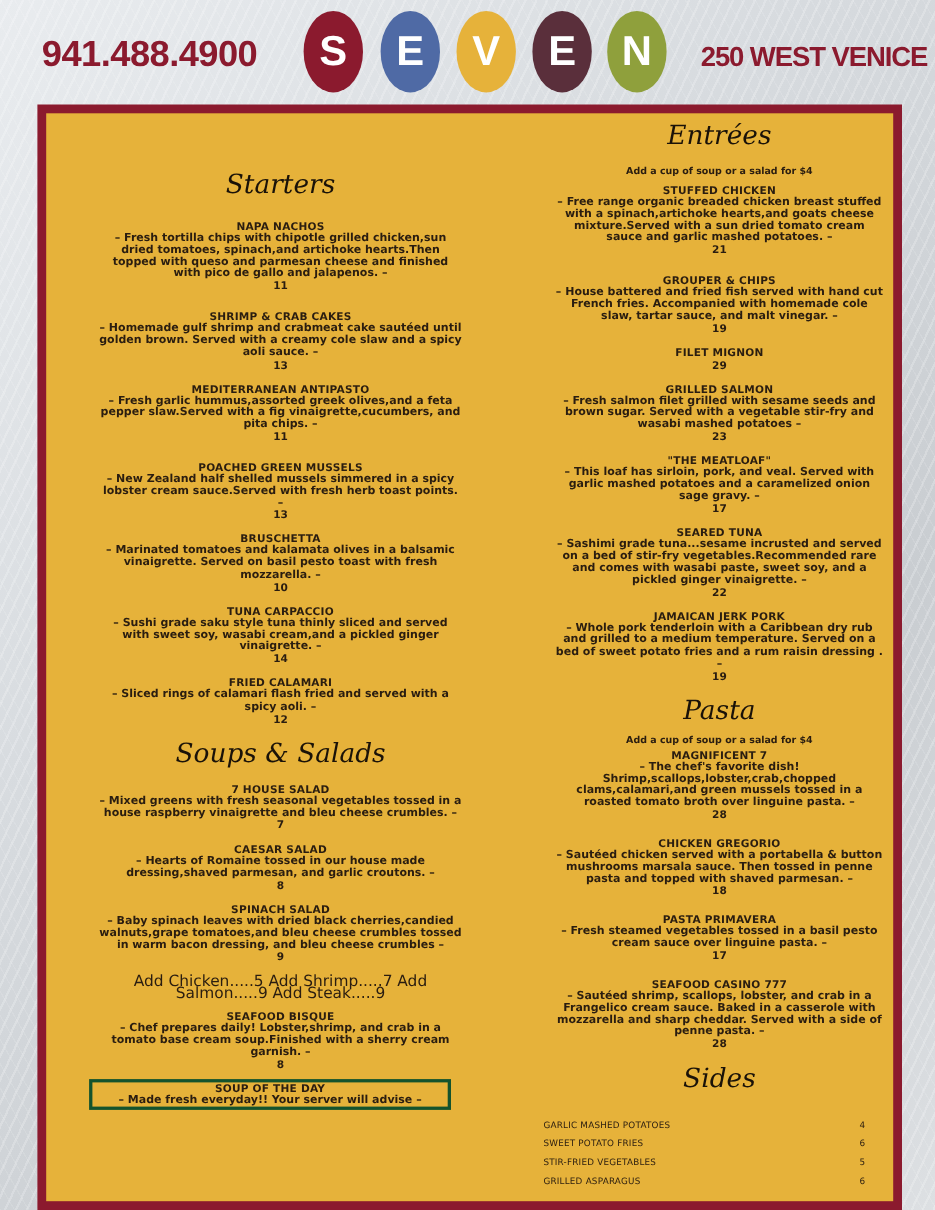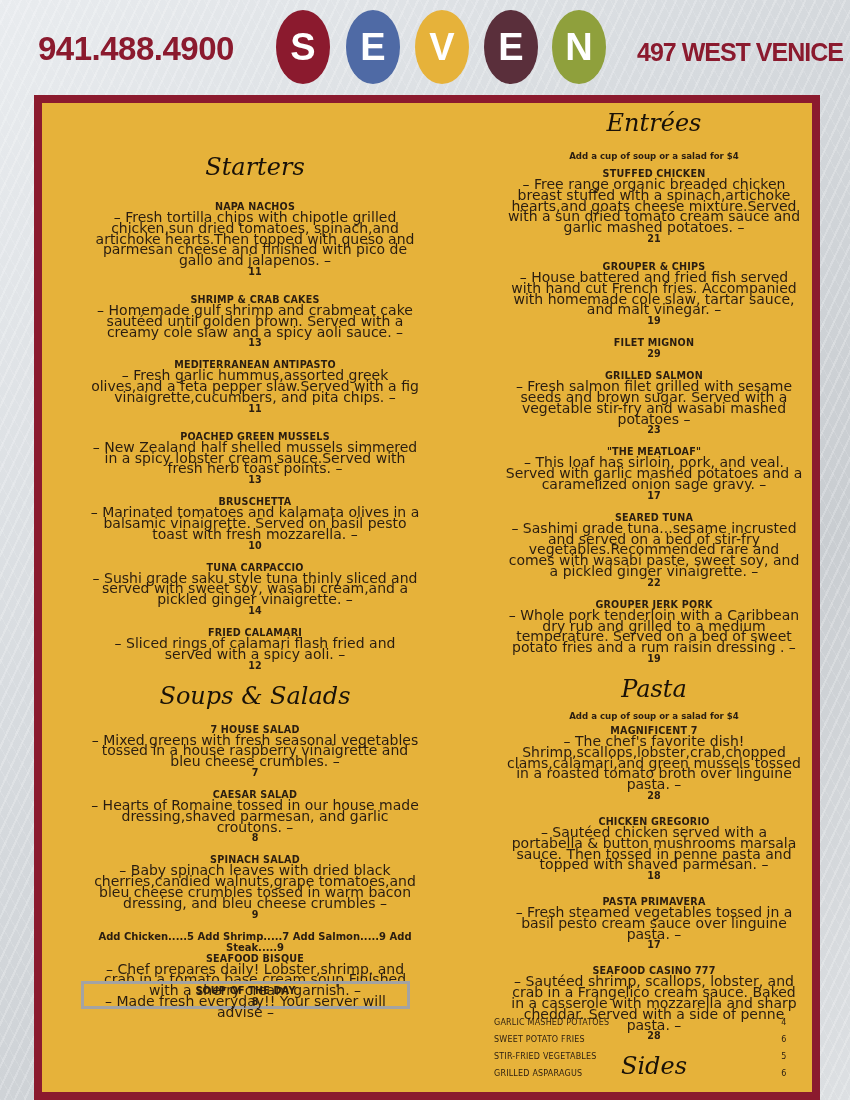--- a/index.html
+++ b/index.html
@@ -49,26 +49,26 @@
   .col { position: absolute; text-align: center; }
   .col-left { left: 48px; top: 0; width: 330px; }
   .col-right { left: 462px; top: 0; width: 300px; }
   .section-title {
     font-family: "DejaVu Serif", serif; font-style: italic;
     font-size: 24px; color: #1a1208; font-weight: normal;
   }
   .note { font-size: 8.6px; font-weight: bold; color: #2a1d10; }
   .item { margin-bottom: 10px; text-align: center; }
   .item-name { font-size: 9.6px; font-weight: bold; color: #2a1d10; letter-spacing: 0.2px; }
-  .item-desc { font-size: 14px; font-weight: normal; line-height: 10.8px; color: #2a1d10; }
+  .item-desc { font-size: 10px; font-weight: bold; line-height: 10.8px; color: #2a1d10; }
   .item-price { font-size: 9.6px; font-weight: bold; line-height: 12px; color: #2a1d10; }
-  .addons { font-size: 10px; font-weight: bold; line-height: 11px; }
+  .addons { font-size: 14px; font-weight: normal; line-height: 11px; margin-bottom: 10px; }
   .soup-day {
     position: absolute; left: 81px; top: 981px; width: 329px; height: 28px;
-    border: 3px solid #a3a3a3; text-align: center; padding-top: 1px;
+    border: 3px solid #14532d; text-align: center; padding-top: 1px;
   }
   .sides { position: absolute; left: 494px; top: 1018px; width: 296px; }
   .side-row {
     display: flex; justify-content: space-between;
     font-size: 8px; font-weight: normal; letter-spacing: 0.2px; height: 17px;
   }
   .side-row .price { width: 12px; text-align: center; }
 </style>
 </head>
 <body>
@@ -77,21 +77,21 @@
 
 <div class="header">
   <div class="phone">941.488.4900</div>
   <div class="logo">
     <div class="logo-letter" style="left:0;background:#8b1a2e">S</div>
     <div class="logo-letter" style="left:70px;background:#4f6aa5">E</div>
     <div class="logo-letter" style="left:139px;background:#e6b23a">V</div>
     <div class="logo-letter" style="left:208px;background:#5a2f3b">E</div>
     <div class="logo-letter" style="left:276px;background:#8fa03c">N</div>
   </div>
-  <div class="address">497 WEST VENICE</div>
+  <div class="address">250 WEST VENICE</div>
 </div>
 
 <div class="frame">
   <div class="panel">
 
     <div class="col col-left">
       <div class="section-title" style="margin-top:50px;margin-bottom:20px">Starters</div>
 
       <div class="item">
         <div class="item-name">NAPA NACHOS</div>
@@ -181,21 +181,21 @@
         <div class="item-name">"THE MEATLOAF"</div>
         <div class="item-desc">– This loaf has sirloin, pork, and veal. Served with garlic mashed  potatoes  and a caramelized onion sage gravy.  –</div>
         <div class="item-price">17</div>
       </div>
       <div class="item">
         <div class="item-name">SEARED TUNA</div>
         <div class="item-desc">– Sashimi grade tuna...sesame incrusted and served on a bed of stir-fry vegetables.Recommended rare and comes with wasabi paste, sweet soy, and a pickled ginger vinaigrette. –</div>
         <div class="item-price">22</div>
       </div>
       <div class="item">
-        <div class="item-name">GROUPER JERK PORK</div>
+        <div class="item-name">JAMAICAN JERK PORK</div>
         <div class="item-desc">– Whole pork tenderloin with a Caribbean dry rub and grilled to a medium temperature. Served on a bed of sweet potato fries and a rum raisin dressing . –</div>
         <div class="item-price">19</div>
       </div>
 
       <div class="section-title" style="margin-top:2px;margin-bottom:8px">Pasta</div>
       <div class="note" style="margin-bottom:4px">Add a cup of soup or a  salad for $4</div>
 
       <div class="item" style="margin-bottom:14px">
         <div class="item-name">MAGNIFICENT 7</div>
         <div class="item-desc">– The chef's favorite dish! Shrimp,scallops,lobster,crab,chopped clams,calamari,and green mussels tossed in a roasted tomato broth over linguine pasta. –</div>

